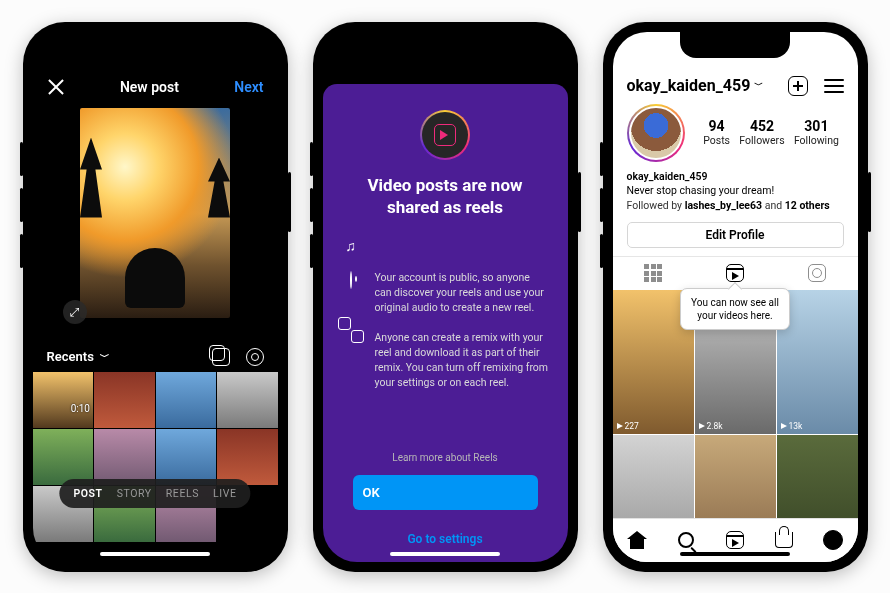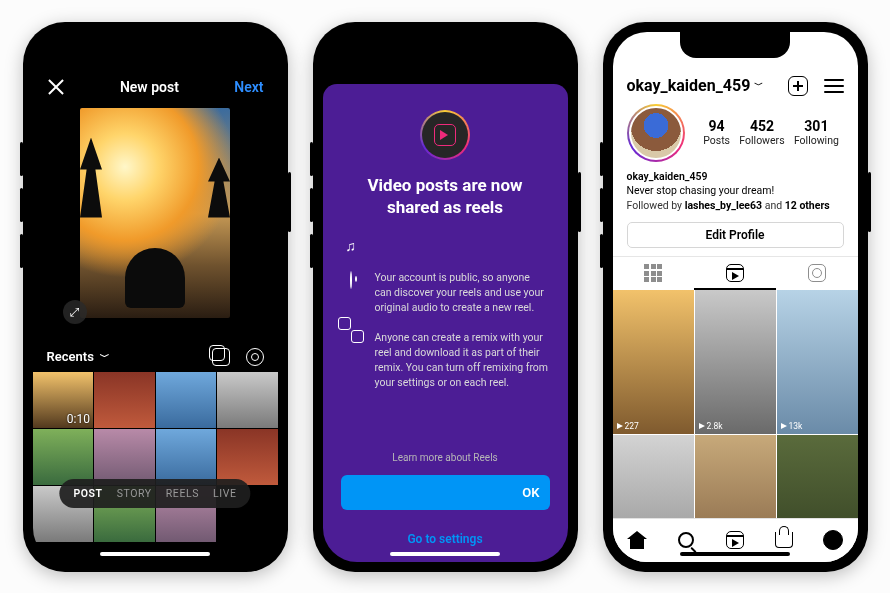--- a/index.html
+++ b/index.html
@@ -71,21 +71,21 @@
   .recents{display:flex;align-items:center;justify-content:space-between;padding:10px 14px 6px;font-size:13px;}
   .recents .left{display:flex;align-items:center;gap:6px;font-weight:600;}
   .chev{font-size:10px;}
   .recents .right{display:flex;gap:16px;font-size:15px;}
   .ricon{width:18px;height:18px;border:1.6px solid #fff;border-radius:4px;position:relative;display:inline-block;}
   .ricon.multi::after{content:"";position:absolute;top:-4px;left:-4px;right:4px;bottom:4px;border:1.6px solid #fff;border-radius:4px;}
   .ricon.cam{border-radius:50%;}
   .ricon.cam::after{content:"";position:absolute;inset:4px;border:1.6px solid #fff;border-radius:50%;}
   .grid{display:grid;grid-template-columns:repeat(4,1fr);gap:1px;height:170px;overflow:hidden;position:relative;}
   .cell{background:#555;position:relative;overflow:hidden;}
-  .cell span{position:absolute;right:3px;bottom:2px;font-size:12px;color:#fff;text-shadow:0 0 2px #000;}
+  .cell span{position:absolute;right:3px;bottom:14px;font-size:10px;color:#fff;text-shadow:0 0 2px #000;}
   .c1{background:linear-gradient(#f2c26b,#52391e);}
   .c2{background:linear-gradient(#8a3526,#c05a3c);}
   .c3{background:linear-gradient(#6fa8dc,#3a6b9e);}
   .c4{background:linear-gradient(#c9c9c9,#7a7a7a);}
   .c5{background:linear-gradient(#7fb05a,#3a6b3e);}
   .c6{background:linear-gradient(#b88aa8,#725a72);}
   .mode-pill{position:absolute;left:50%;bottom:34px;transform:translateX(-50%);background:rgba(30,30,30,.92);border-radius:24px;padding:8px 14px;display:flex;gap:14px;font-size:10.5px;letter-spacing:.6px;color:#999;z-index:20;}
   .mode-pill .active{color:#fff;font-weight:600;}
   .homebar{position:absolute;bottom:6px;left:50%;transform:translateX(-50%);width:110px;height:4px;border-radius:3px;}
   .dark .homebar{background:#fff;} .light .homebar{background:#000;}
@@ -99,21 +99,21 @@
   .reel-mark::before{content:"";position:absolute;left:5px;top:5px;border-left:8px solid #ee2a7b;border-top:5px solid transparent;border-bottom:5px solid transparent;}
   .sheet h2{font-size:17px;font-weight:700;text-align:center;line-height:1.3;margin-bottom:18px;}
   .feat{display:flex;gap:14px;font-size:10.5px;color:#d9d9d9;line-height:1.45;margin-bottom:14px;}
   .feat .ic{width:20px;flex:none;font-size:14px;color:#fff;text-align:center;}
   .ic-person{width:18px;height:18px;border:1.6px solid #fff;border-radius:50%;position:relative;}
   .ic-person::after{content:"";position:absolute;inset:4px 4px 6px 4px;border:1.6px solid #fff;border-radius:50%;}
   .ic-remix{width:18px;height:18px;position:relative;}
   .ic-remix::before,.ic-remix::after{content:"";position:absolute;border:1.6px solid #fff;border-radius:3px;width:11px;height:11px;}
   .ic-remix::before{top:0;left:0;} .ic-remix::after{bottom:0;right:0;}
   .learn{font-size:10px;color:#b7b7b7;text-align:center;margin-top:auto;padding:6px;}
-  .ok-btn{background:#0095f6;color:#fff;text-align:right;font-size:13px;font-weight:600;padding:10px;border-radius:6px;margin:6px 0;}
+  .ok-btn{background:#0095f6;color:#fff;text-align:left;font-size:13px;font-weight:600;padding:10px;border-radius:6px;margin:6px 12px;}
   .settings-link{color:#0095f6;font-size:12px;font-weight:600;text-align:center;padding:8px;margin-top:8px;}
 
   
   .p3-header{display:flex;align-items:center;justify-content:space-between;padding:4px 14px 6px;}
   .p3-header .name{font-weight:700;font-size:16px;display:flex;align-items:center;gap:4px;}
   .p3-header .right{display:flex;gap:16px;align-items:center;}
   .plus-box{width:20px;height:20px;border:1.8px solid #000;border-radius:6px;position:relative;}
   .plus-box::before,.plus-box::after{content:"";position:absolute;background:#000;}
   .plus-box::before{left:4px;right:4px;top:8px;height:2px;}
   .plus-box::after{top:4px;bottom:4px;left:8px;width:2px;}
@@ -350,20 +350,21 @@
         <div class="tab">
             <div class="ic-grid"></div>
           </div>
         <div class="tab active">
             <div class="ic-reel"></div>
           </div>
         <div class="tab">
             <div class="ic-tag"></div>
           </div>
       </div>
+      <div class="tooltip">You can now see all your videos here.</div>
     </div>
     <div class="feed">
       <div class="fc g1">
           <div class="pv">
             <span class="pl"></span>
             <span>227</span>
           </div>
         </div>
       <div class="fc g2">
           <div class="pv">

